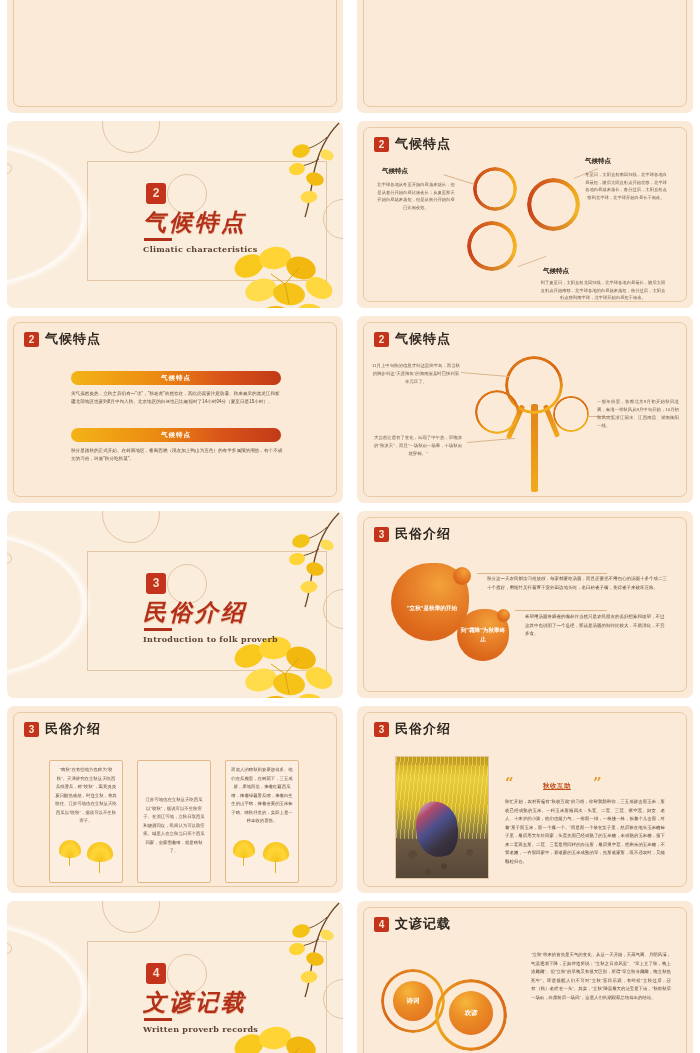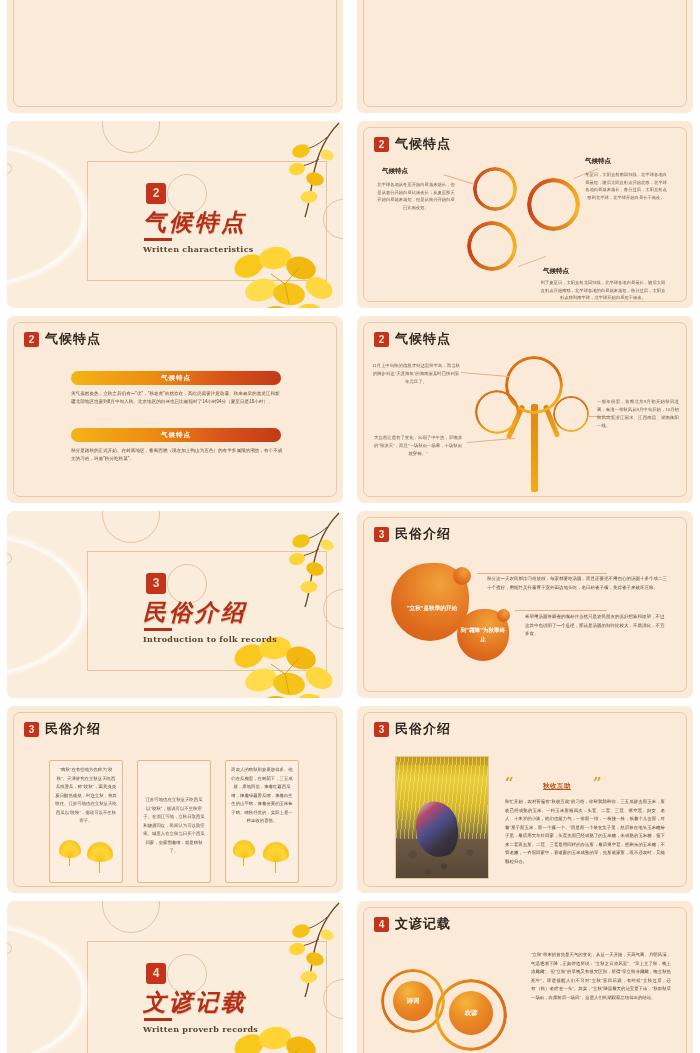--- a/index.html
+++ b/index.html
@@ -279,21 +279,21 @@
           <ellipse cx="62" cy="50" rx="16" ry="11" fill="#f6c318" transform="rotate(8 62 50)"></ellipse>
           <ellipse cx="92" cy="44" rx="14" ry="10" fill="#ffd840" transform="rotate(26 92 44)"></ellipse>
           <ellipse cx="48" cy="72" rx="15" ry="10" fill="#f0b40c" transform="rotate(-4 48 72)"></ellipse>
           <ellipse cx="84" cy="70" rx="14" ry="10" fill="#ffd234" transform="rotate(14 84 70)"></ellipse>
           <path d="M58 40 L72 24 M58 40 L44 30 M58 40 L62 60" stroke="#d9a312" stroke-width="1" fill="none"></path>
         </svg>
 
         <div class="div-badge">2</div>
         <div class="div-title">气候特点</div>
         <div class="div-rule"></div>
-        <div class="div-sub">Written characteristics</div>
+        <div class="div-sub">Climatic characteristics</div>
       </div>
     </div>
 
     <div class="cell">
       <div class="slide">
         <div class="frame"></div>
         <div class="hdr">
           <div class="num">2</div>
           <div class="ttl">气候特点</div>
         </div>
@@ -394,21 +394,21 @@
           <ellipse cx="62" cy="50" rx="16" ry="11" fill="#f6c318" transform="rotate(8 62 50)"></ellipse>
           <ellipse cx="92" cy="44" rx="14" ry="10" fill="#ffd840" transform="rotate(26 92 44)"></ellipse>
           <ellipse cx="48" cy="72" rx="15" ry="10" fill="#f0b40c" transform="rotate(-4 48 72)"></ellipse>
           <ellipse cx="84" cy="70" rx="14" ry="10" fill="#ffd234" transform="rotate(14 84 70)"></ellipse>
           <path d="M58 40 L72 24 M58 40 L44 30 M58 40 L62 60" stroke="#d9a312" stroke-width="1" fill="none"></path>
         </svg>
 
         <div class="div-badge">3</div>
         <div class="div-title">民俗介绍</div>
         <div class="div-rule"></div>
-        <div class="div-sub">Introduction to folk records</div>
+        <div class="div-sub">Introduction to folk proverb</div>
       </div>
     </div>
 
     <div class="cell">
       <div class="slide">
         <div class="frame"></div>
         <div class="hdr">
           <div class="num">3</div>
           <div class="ttl">民俗介绍</div>
         </div>

